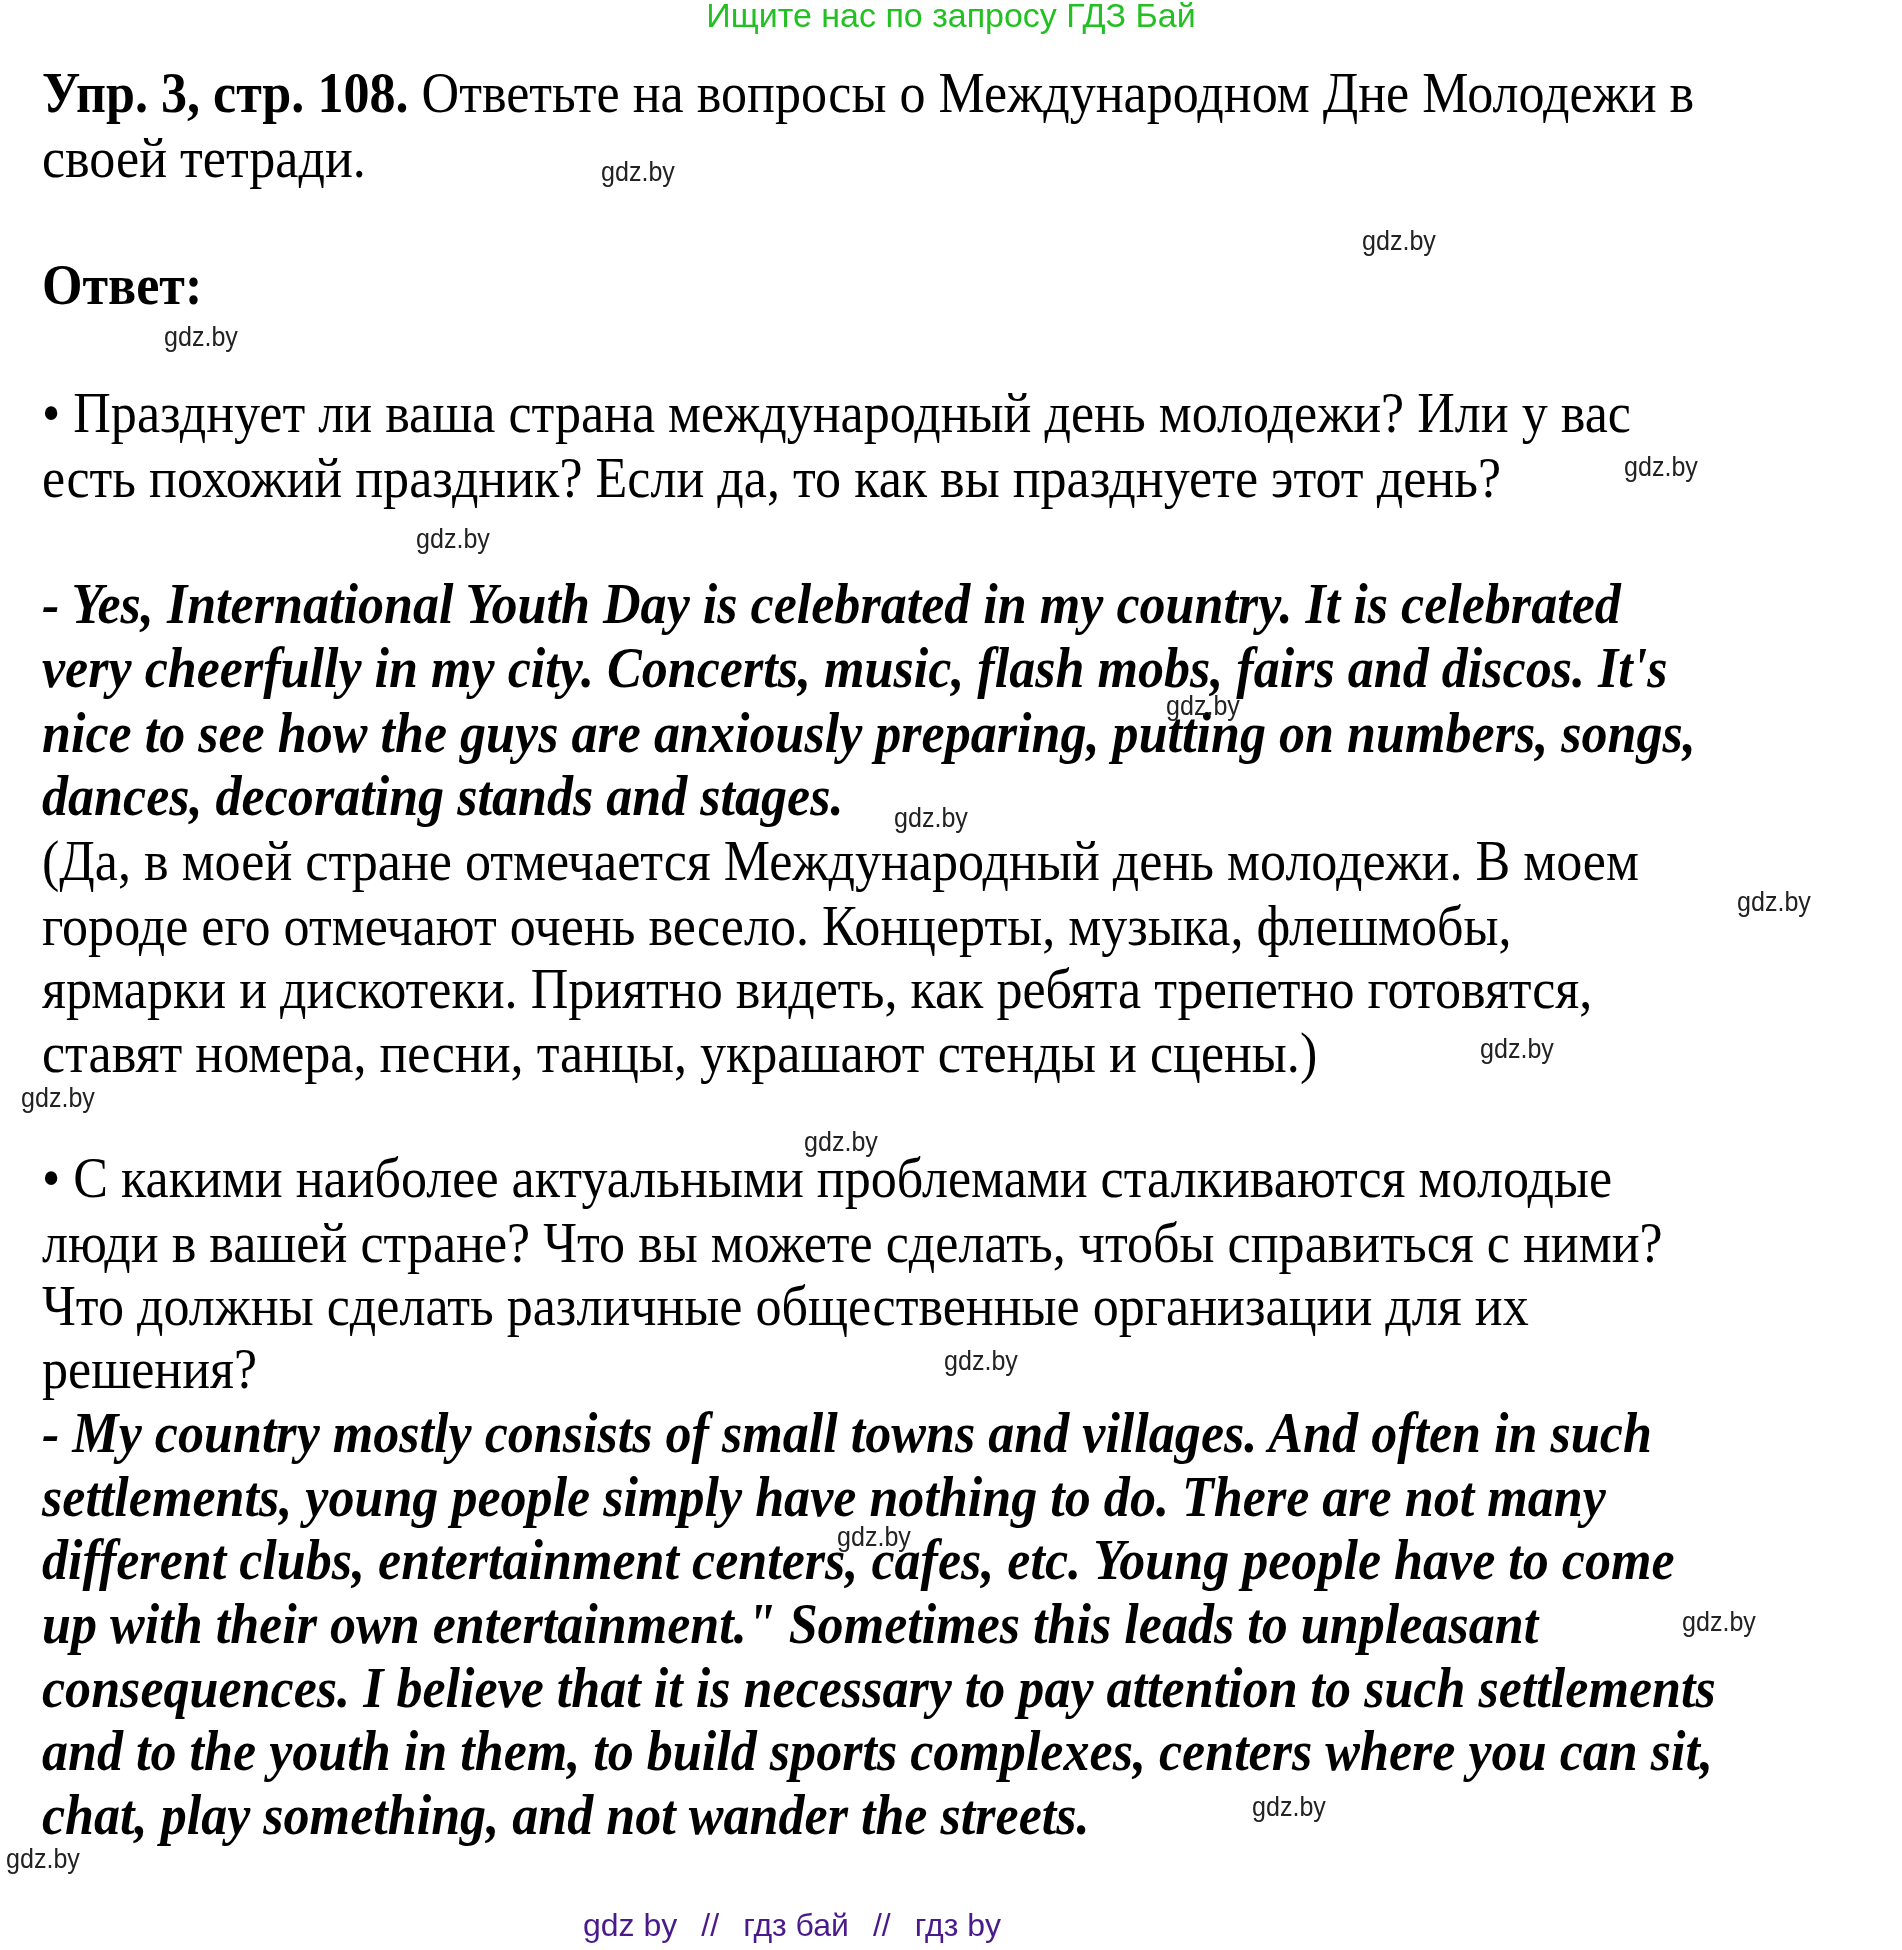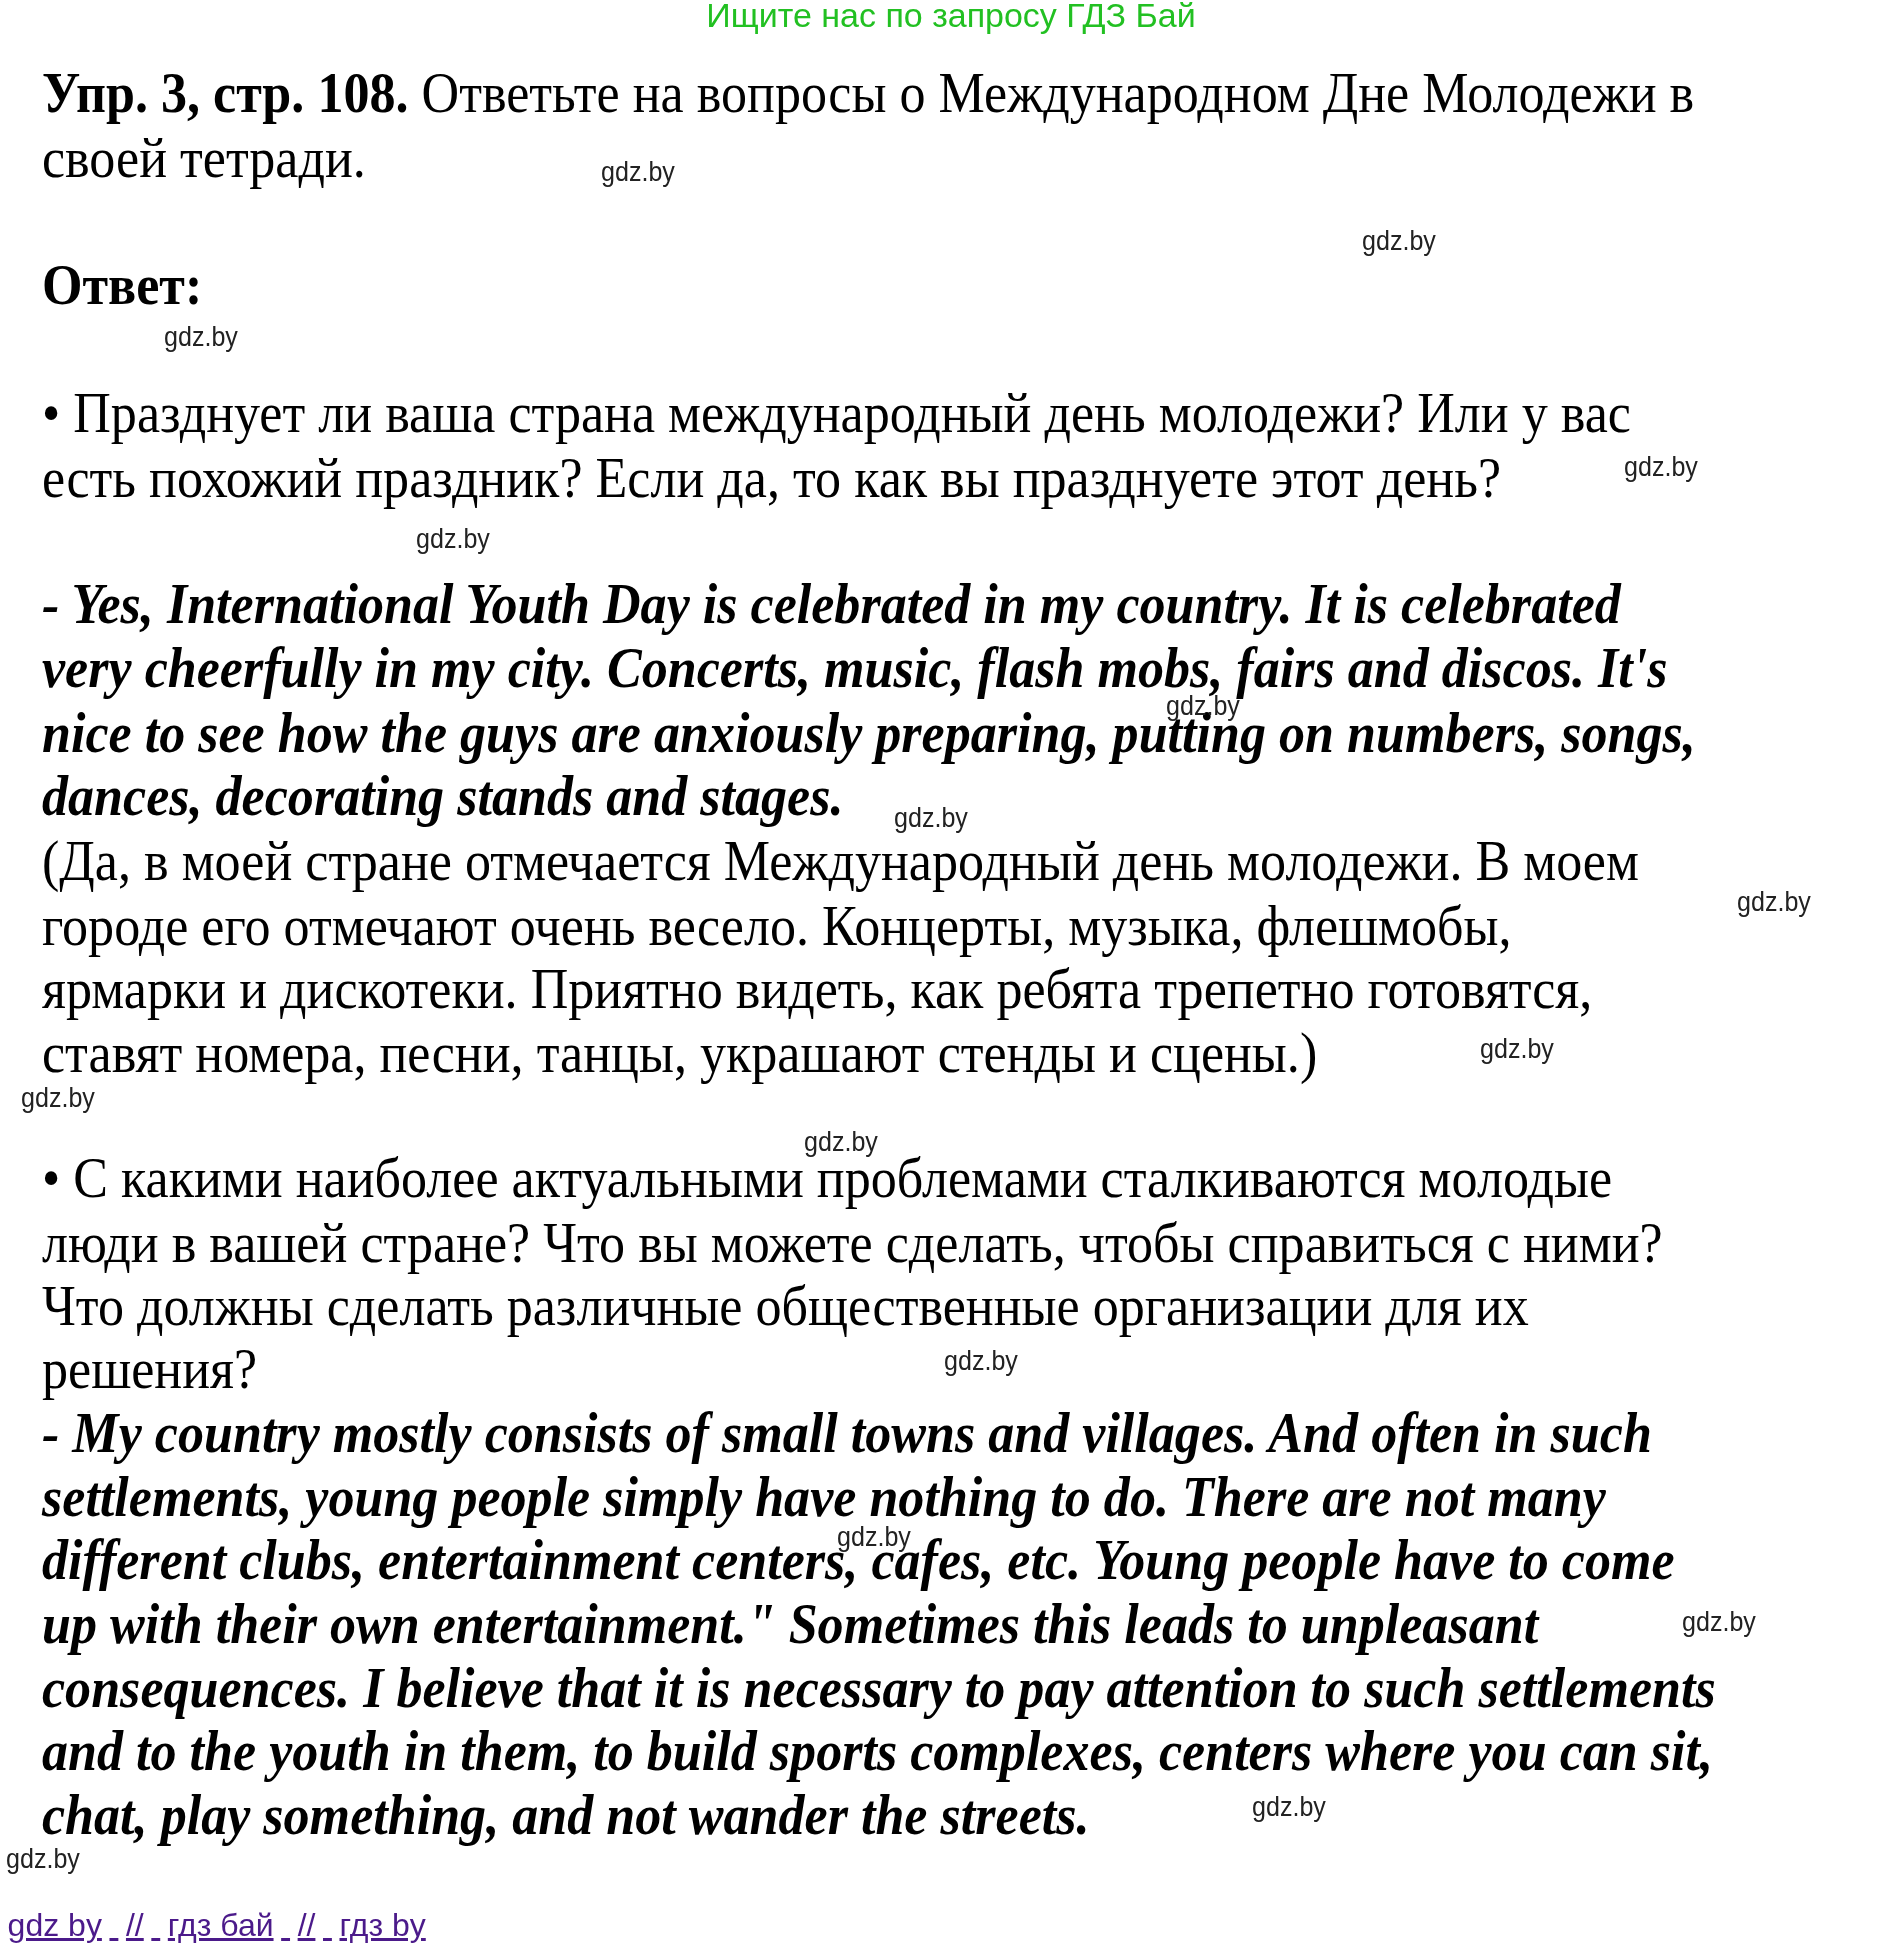--- a/index.html
+++ b/index.html
@@ -2,21 +2,21 @@
 <html style="font-size:15px"><head>
 <meta charset="utf-8">
 <style>
   html, body { margin:0; padding:0; background:#ffffff; }
   body { width:1902px; height:1951px; position:relative; overflow:hidden; font-family:"Liberation Serif", serif; color:#000; }
   .top-banner { position:absolute; top:-3.8px; left:0; width:1902px; text-align:center; font-family:"Liberation Sans", sans-serif; font-size:34px; color:#22c022; }
   .line { position:absolute; left:42px; white-space:nowrap; font-size:56px; line-height:1; transform-origin:0 50%; transform:scaleX(0.93); }
   .bold { font-weight:bold; }
   .ital { font-style:italic; font-weight:bold; }
   .wm { position:absolute; font-family:"Liberation Sans", sans-serif; font-size:28.5px; color:#222; white-space:nowrap; transform:scaleX(0.88); transform-origin:0 50%; }
-  .footer { position:absolute; top:1907px; left:0; width:1584px; font-family:"Liberation Sans", sans-serif; font-size:32px; color:#4b1a8a;text-decoration:underline; }
+  .footer { position:absolute; top:1907px; left:0; width:1584px; text-align:center; font-family:"Liberation Sans", sans-serif; font-size:32px; color:#4b1a8a; }
   .footer span { margin:0 7.6px; }
 </style>
 </head>
 <body>
 
 <div class="top-banner">Ищите нас по запросу ГДЗ Бай</div>
 
 <div class="line" style="top:65px;">
   <span class="bold">Упр. 3, стр. 108.</span><span> Ответьте на вопросы о Международном Дне Молодежи в</span>
 </div>

